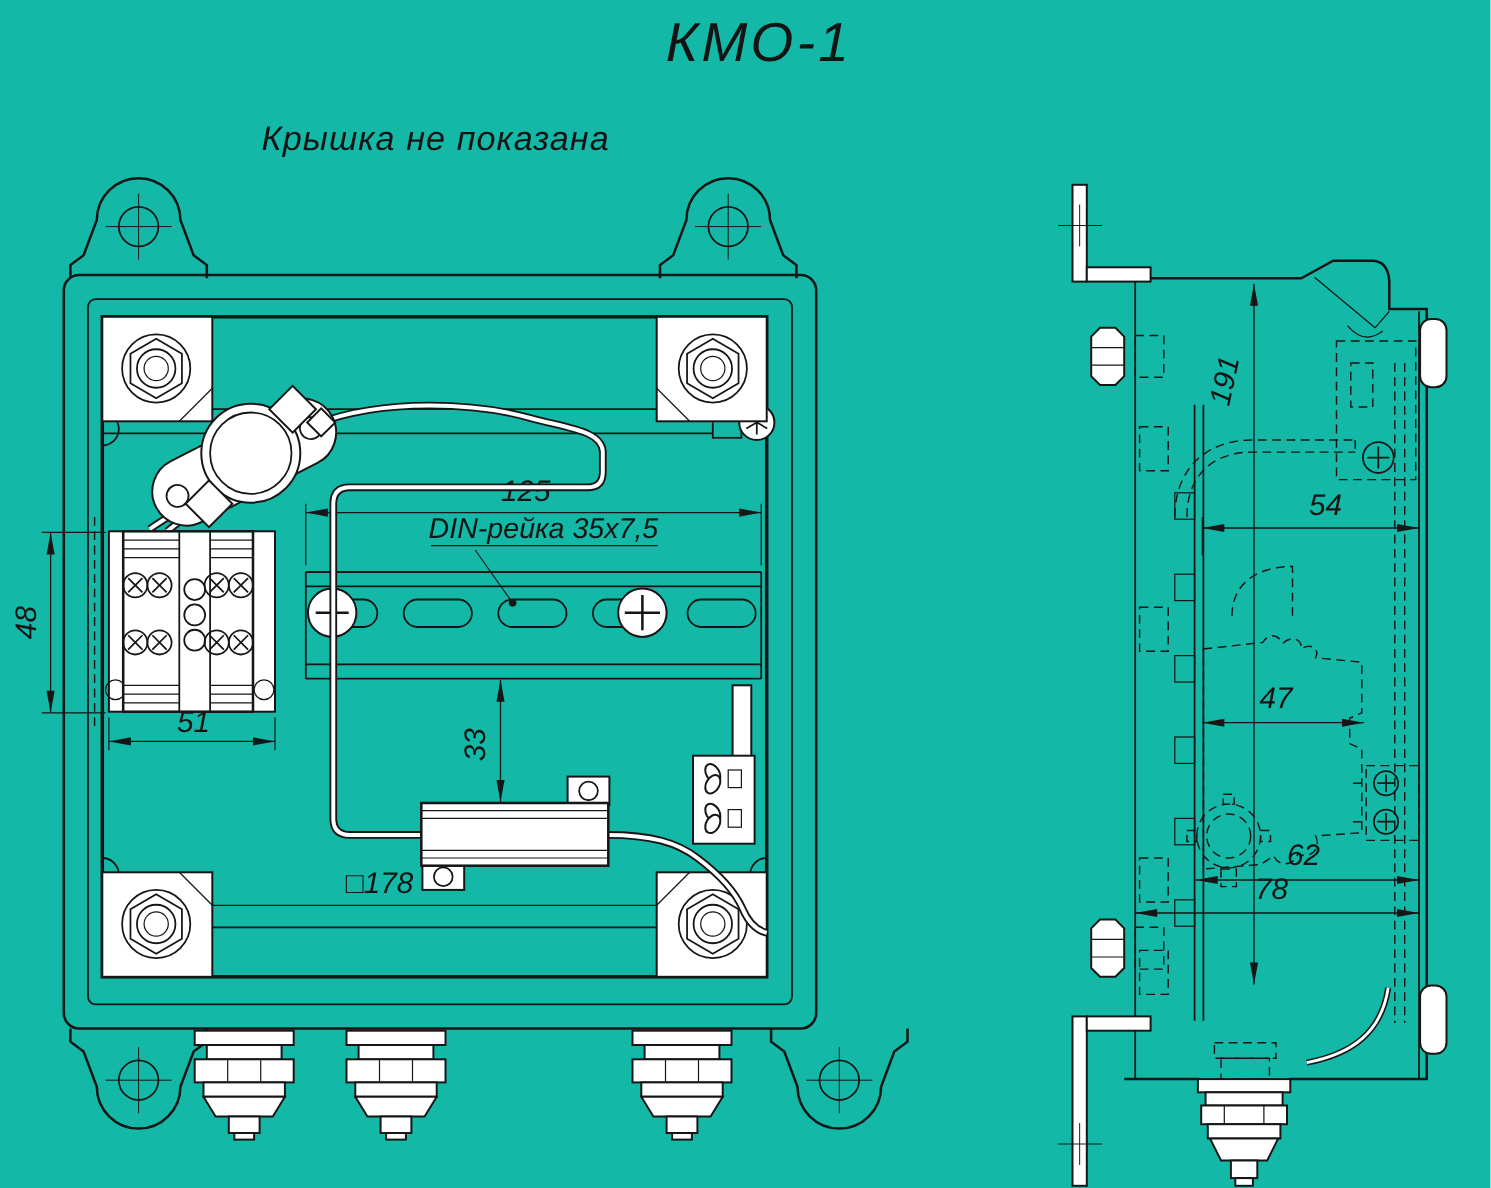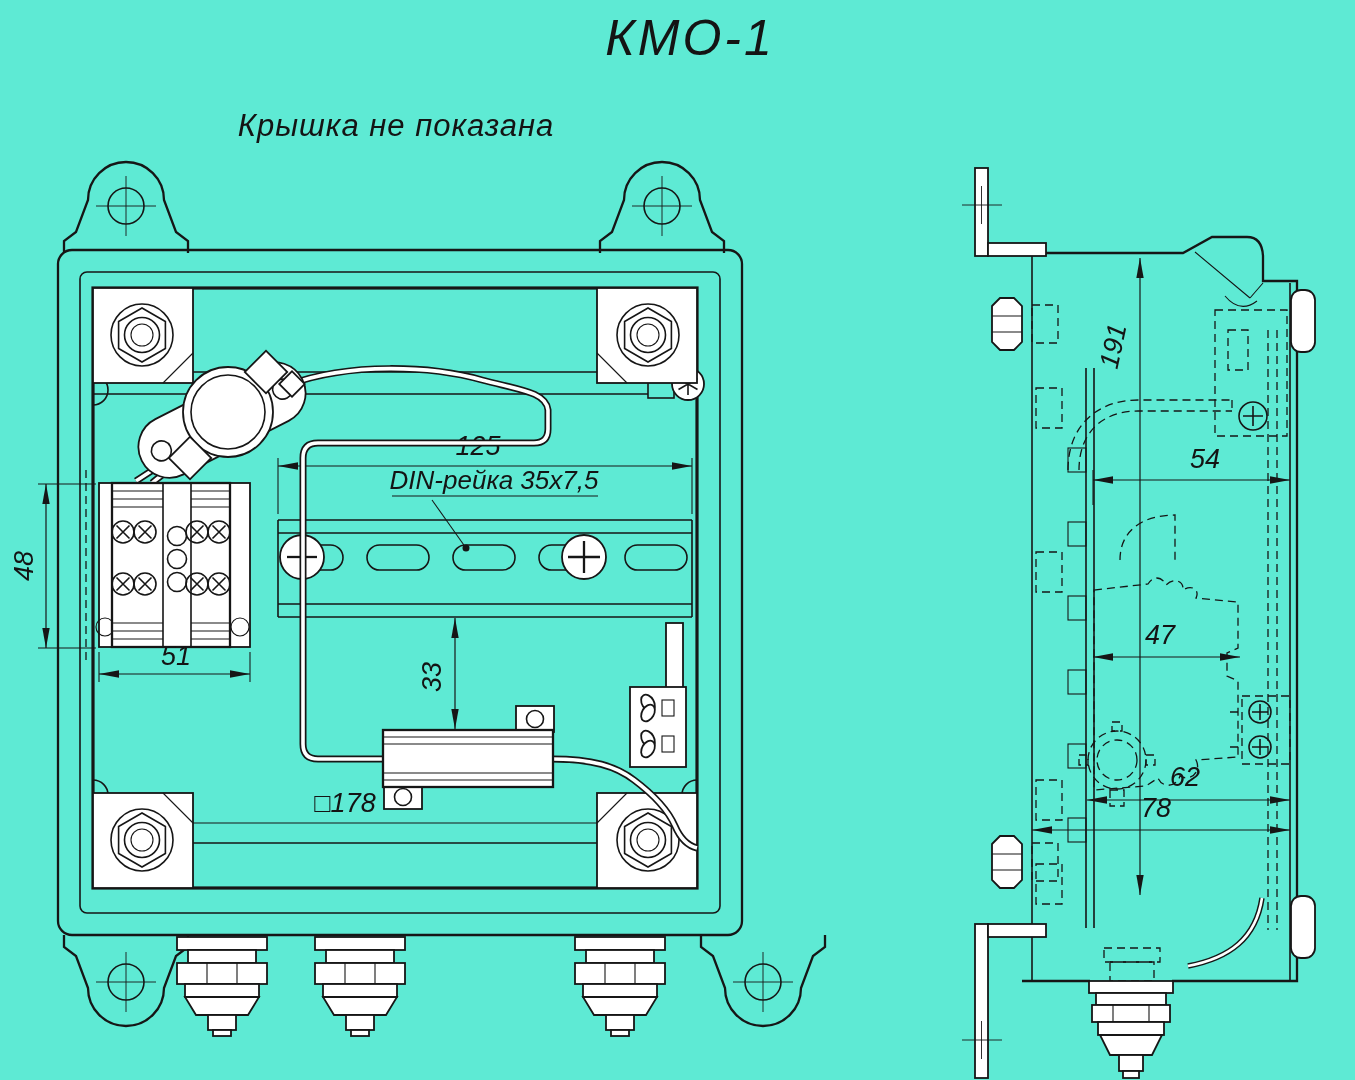--- a/index.html
+++ b/index.html
@@ -1,16 +1,16 @@
 <!DOCTYPE html>
 <html><head>
 <meta charset="utf-8">
 <style>
   html,body{margin:0;padding:0;background:#ffffff;}
-  .canvas{position:relative;width:1355px;height:1080px;background:#5eead4;overflow:hidden;}
+  .canvas{position:relative;width:1355px;height:1080px;background:#14b8a6;overflow:hidden;}
   svg{position:absolute;left:0;top:0;}
   .ln{stroke:#161616;fill:none;stroke-width:1.6;}
   .ln-thick{stroke:#161616;fill:none;stroke-width:3.2;}
   .ln-med{stroke:#161616;fill:none;stroke-width:2.3;}
   .ln-thin{stroke:#161616;fill:none;stroke-width:1.1;}
   .dash{stroke:#161616;fill:none;stroke-width:1.3;stroke-dasharray:8 5;}
   .wfill{fill:#ffffff;stroke:#161616;stroke-width:1.8;}
   .wfill2{fill:#ffffff;stroke:#161616;stroke-width:2.3;}
   .dim{stroke:#161616;fill:none;stroke-width:1.2;}
   .ext{stroke:#161616;fill:none;stroke-width:1.05;}

